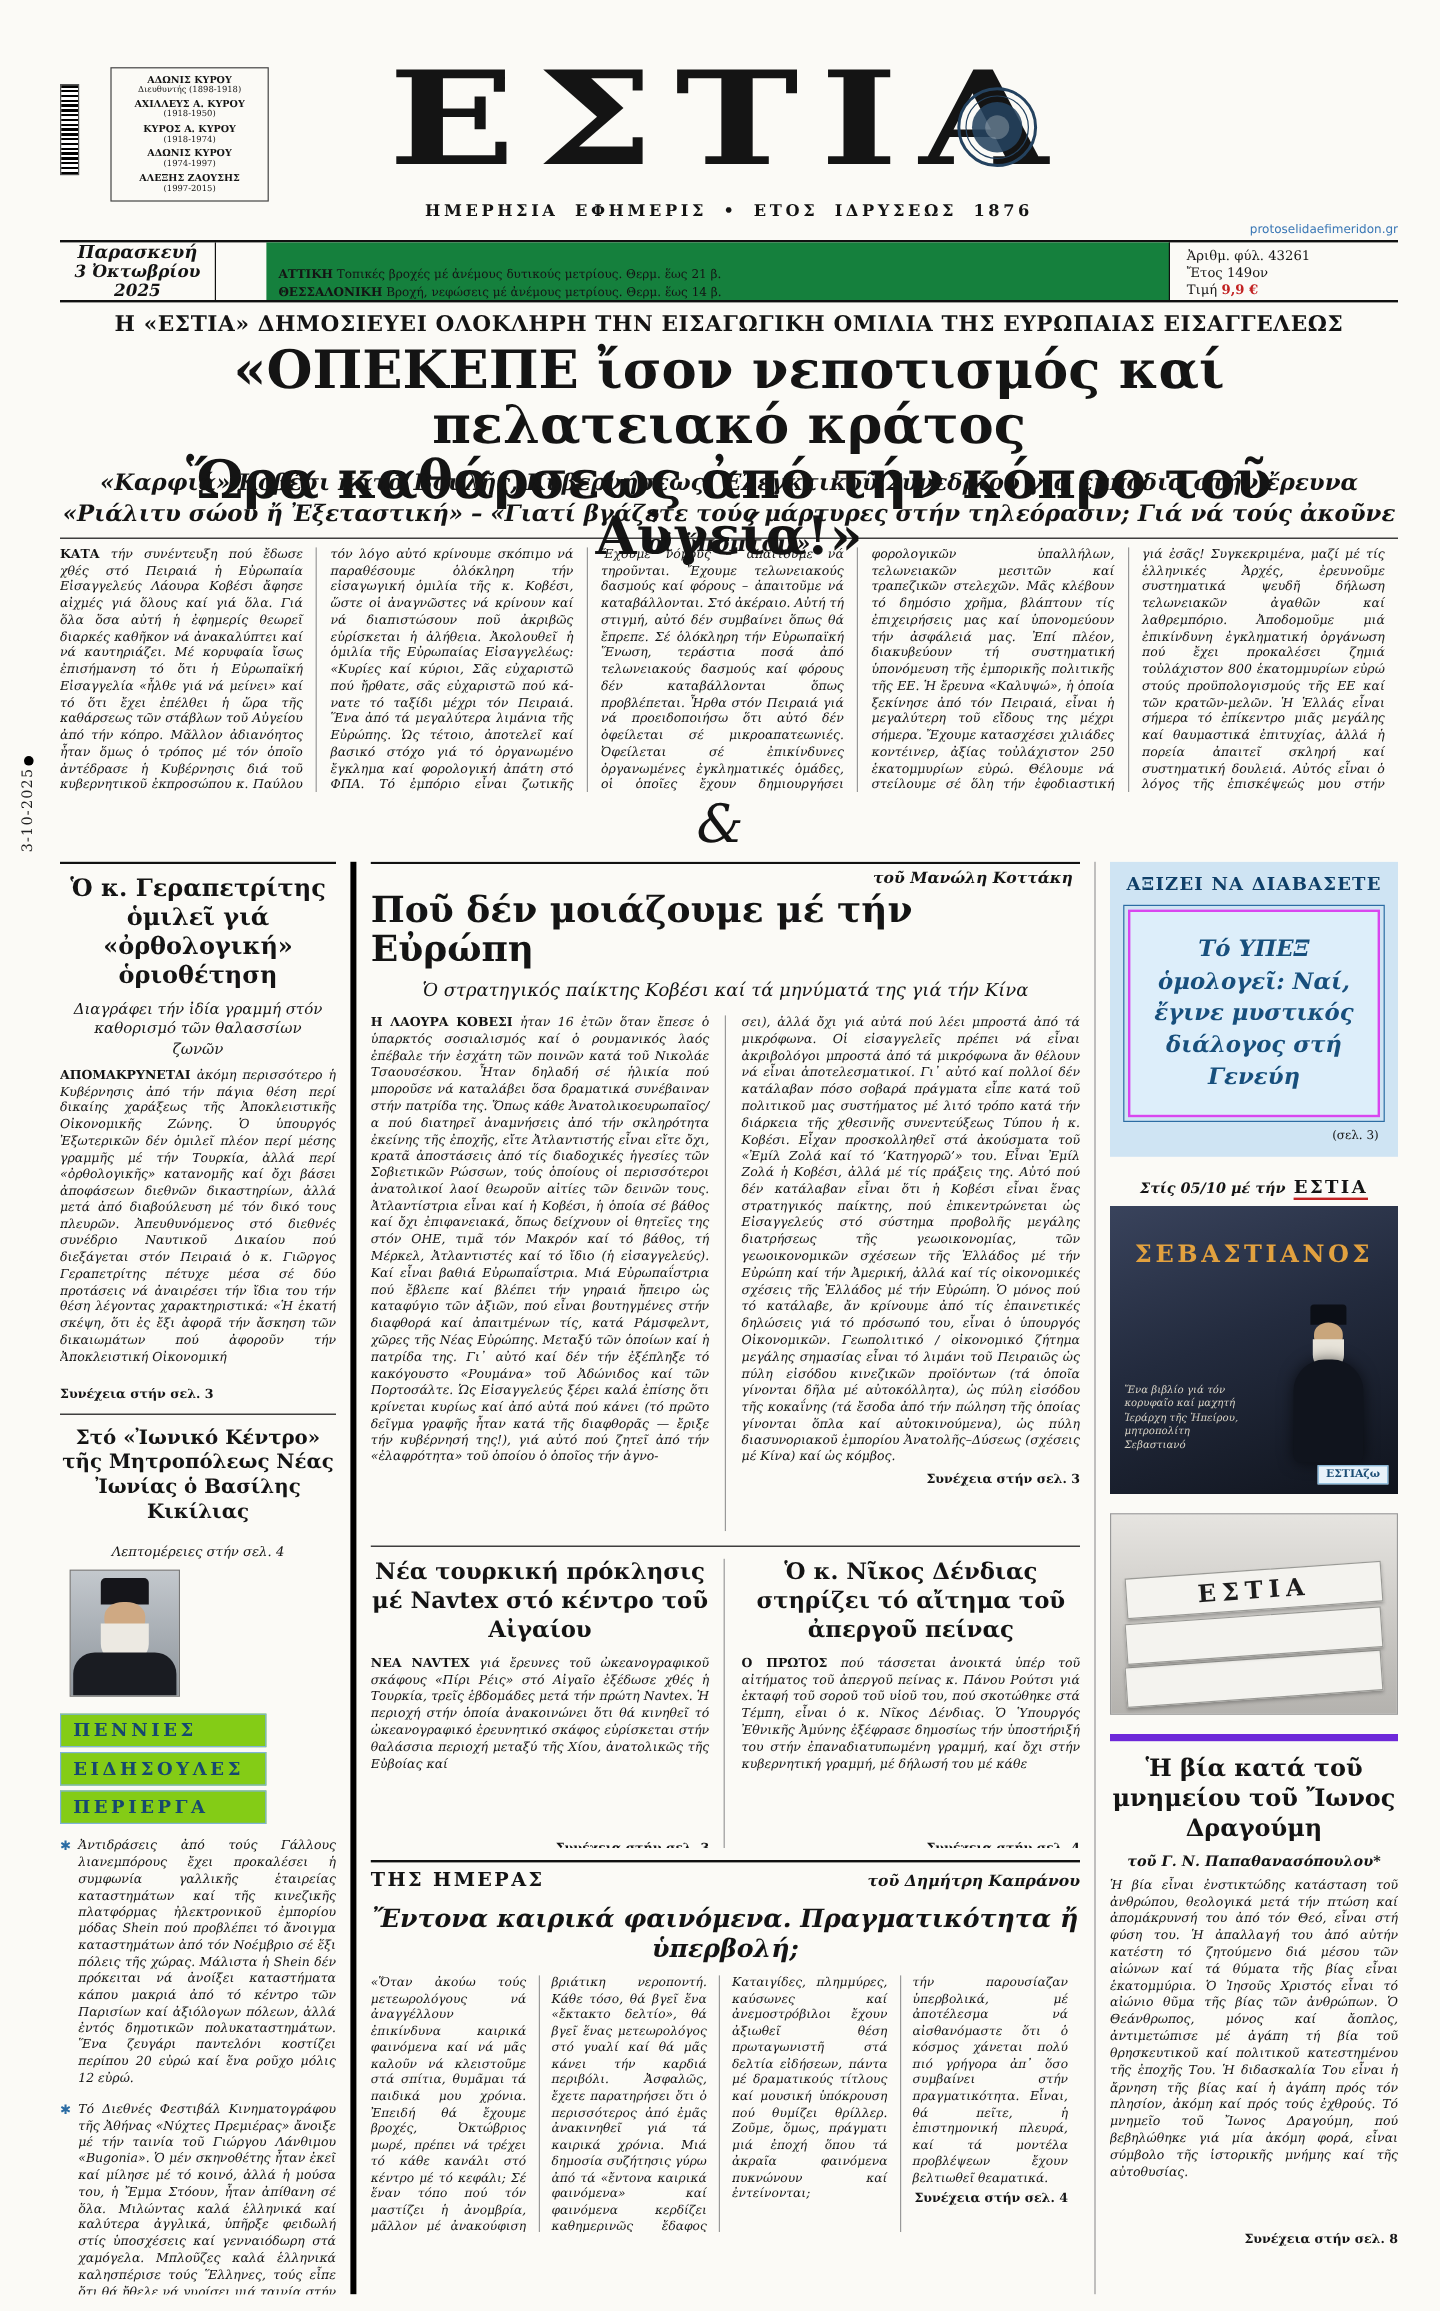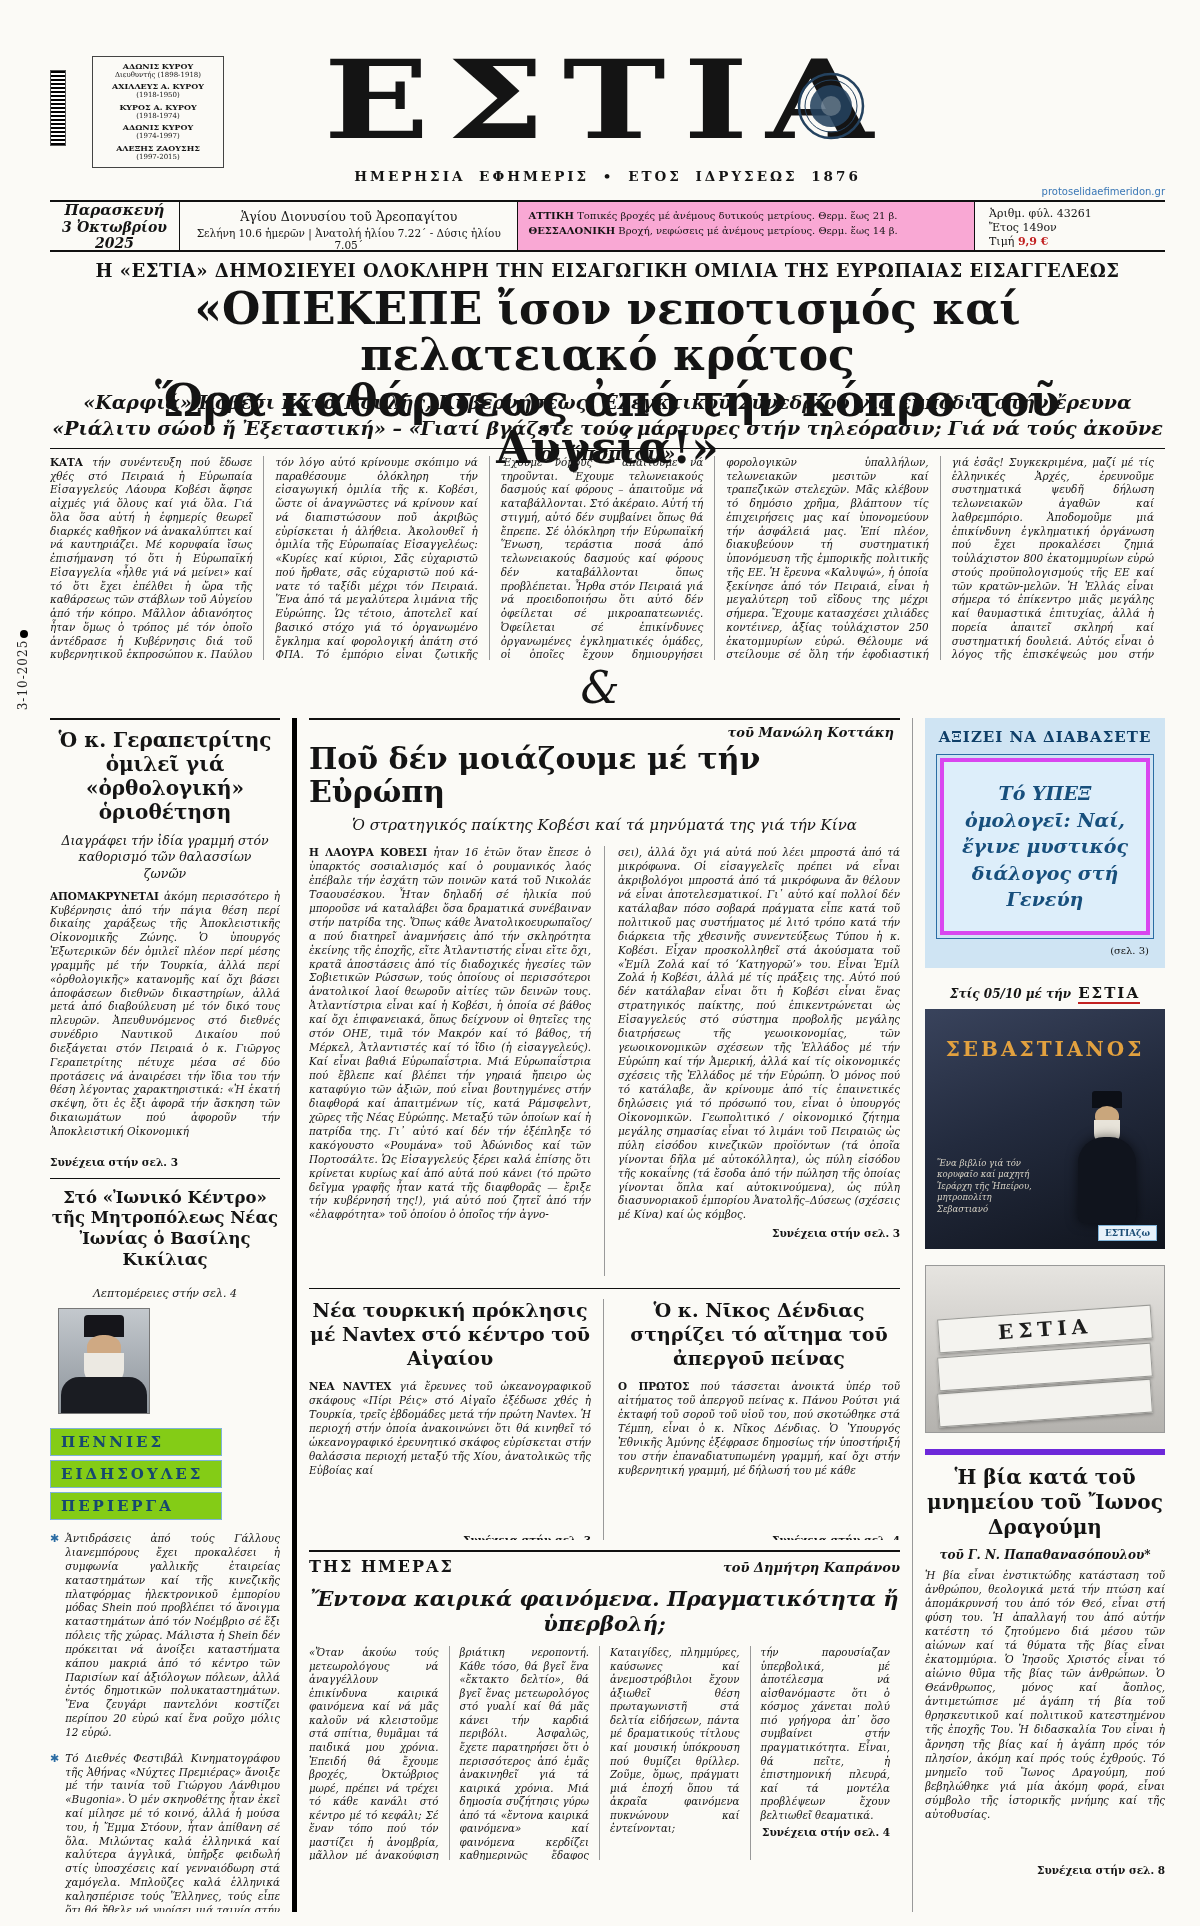--- a/index.html
+++ b/index.html
@@ -28,21 +28,21 @@
   .watermark { position:absolute; right:0; top:136px; font-size:10px; color:#3a77b5;
     font-family:"DejaVu Sans","Liberation Sans",sans-serif; }
   
   .infobar { position:absolute; left:50px; top:200px; width:1115px; height:52px;
     border-top:2px solid #111; border-bottom:2px solid #111; display:flex; align-items:stretch; }
   .ib-date { width:130px; border-right:1px solid #111; display:flex; flex-direction:column;
     justify-content:center; text-align:center; font-style:italic; font-weight:bold; }
   .ib-day { font-size:15px; } .ib-dt { font-size:14px; }
   .ib-saint { flex:1.55; border-right:1px solid #111; text-align:center; padding:7px 8px; }
   .ib-s1 { font-size:12.5px; } .ib-s2 { font-size:10.5px; margin-top:3px; }
-  .ib-weather { flex:2.1; border-right:1px solid #111; background:#f9a8d4; padding:6px 10px; font-size:10px; line-height:1.5; }
+  .ib-weather { flex:2.1; border-right:1px solid #111; background:#15803d; padding:20px 10px; font-size:10px; line-height:1.5;margin-left:42px; }
   .ib-issue { width:190px; padding:5px 0 5px 14px; font-size:11px; line-height:1.25; }
   .red { color:#c22121; font-weight:bold; }
   
   .kicker { position:absolute; left:50px; top:260px; width:1115px; text-align:center;
     font-weight:bold; font-size:18px; letter-spacing:0.5px; }
   .headline { position:absolute; left:50px; top:286px; width:1115px; text-align:center;
     font-weight:bold; font-size:44px; line-height:1.05; }
   .subhead { position:absolute; left:50px; top:390px; width:1115px; text-align:center;
     font-style:italic; font-weight:bold; font-size:19px; line-height:1.35; }
   .leadrule { position:absolute; left:50px; top:448px; width:1115px; border-top:1px solid #111; }
@@ -98,21 +98,21 @@
   .imeras-head { display:flex; justify-content:space-between; align-items:baseline; }
   .ilabel { font-weight:bold; font-size:16px; letter-spacing:2px; }
   .ibyline { font-weight:bold; font-style:italic; font-size:13px; }
   .ititle { text-align:center; font-weight:bold; font-style:italic; font-size:21px; margin:10px 0 10px; }
   .icols { display:flex; height:214px; overflow:hidden; }
   .ic { flex:1; font-size:10.2px; font-style:italic; text-align:justify; line-height:1.33; overflow:hidden; padding-right:10px; }
   .ic + .ic { border-left:1px solid #999; padding-left:10px; }
   
   .worth { background:#cfe4f3; padding:10px 10px 12px; }
   .wheader { text-align:center; font-weight:bold; font-size:15px; letter-spacing:1px; color:#0f3f68; }
-  .wbox { margin:12px 5px 6px; border:4px solid #d946ef; outline:1px solid #2b6ca3; outline-offset:3px;
+  .wbox { margin:12px 5px 6px; border:2px solid #d946ef; outline:1px solid #2b6ca3; outline-offset:3px;
     background:#ddeefa; padding:18px 10px; text-align:center; font-weight:bold; font-style:italic;
     font-size:19px; line-height:1.4; color:#174f7c; }
   .wref { text-align:right; font-size:10px; margin:10px 6px 0; }
   .sevpromo { margin-top:16px; }
   .sev-kick { display:flex; justify-content:center; align-items:baseline; gap:7px; }
   .sev-kick-txt { font-weight:bold; font-style:italic; font-size:12px; }
   .sev-brand { font-weight:bold; font-size:15px; letter-spacing:2px; border-bottom:2px solid #c22121; }
   .sevbox { margin-top:5px; height:240px; position:relative; overflow:hidden; color:#fff;
     background:linear-gradient(160deg,#39435c 0%,#232b3e 45%,#10141d 100%); }
   .sev-title { position:absolute; left:0; right:0; top:28px; text-align:center; color:#e2a13f;
@@ -181,24 +181,20 @@
       </svg>
     </div>
     <div class="watermark">protoselidaefimeridon.gr</div>
   </header>
 
   <div class="infobar">
     <div class="ib-date">
       <div class="ib-day">Παρασκευή</div>
       <div class="ib-dt">3 Ὀκτωβρίου 2025</div>
     </div>
-    <div class="ib-saint">
-      <div class="ib-s1">Ἁγίου Διονυσίου τοῦ Ἀρεοπαγίτου</div>
-      <div class="ib-s2">Σελήνη 10.6 ἡμερῶν | Ἀνατολή ἡλίου 7.22΄ - Δύσις ἡλίου 7.05΄</div>
-    </div>
     <div class="ib-weather">
       <div><b>ΑΤΤΙΚΗ</b> <span>Τοπικές βροχές μέ ἀνέμους δυτικούς μετρίους. Θερμ. ἕως 21 β.</span></div>
       <div><b>ΘΕΣΣΑΛΟΝΙΚΗ</b> <span>Βροχή, νεφώσεις μέ ἀνέμους μετρίους. Θερμ. ἕως 14 β.</span></div>
     </div>
     <div class="ib-issue">
       <div>Ἀριθμ. φύλ. 43261</div>
       <div>Ἔτος 149ον</div>
       <div><span>Τιμή</span> <span class="red">9,9 €</span></div>
     </div>
   </div>

